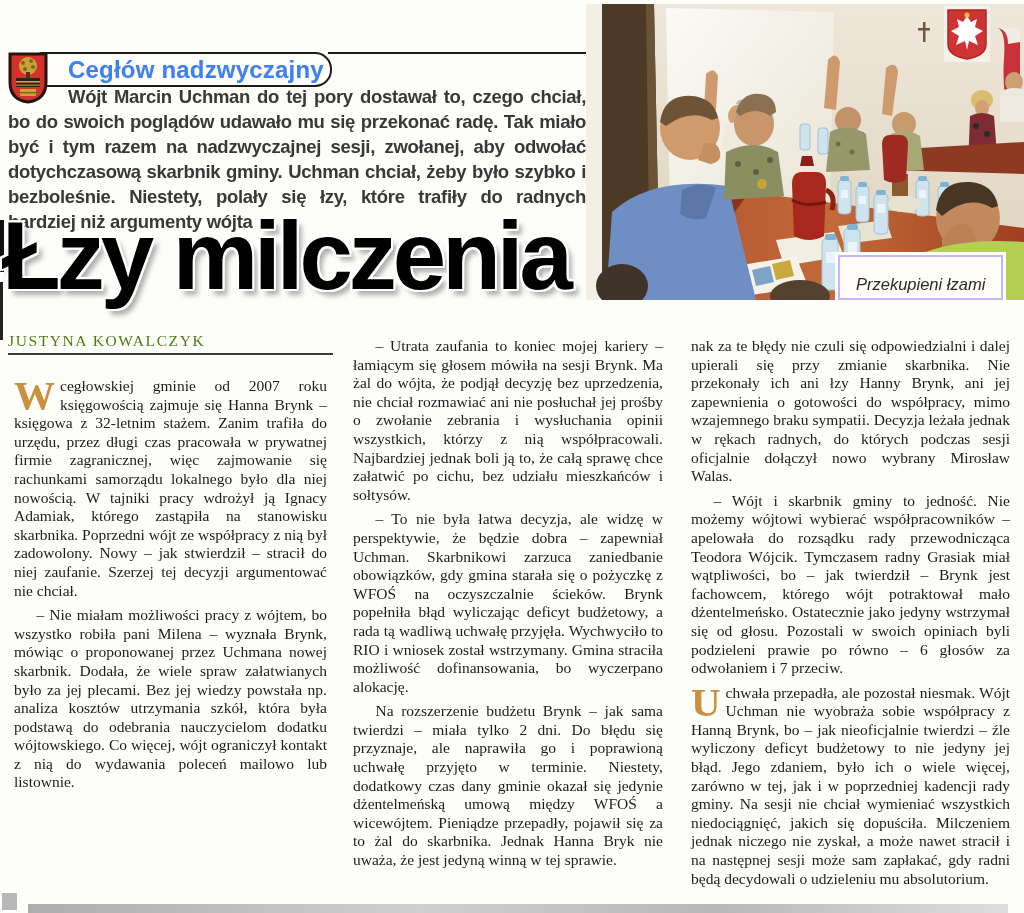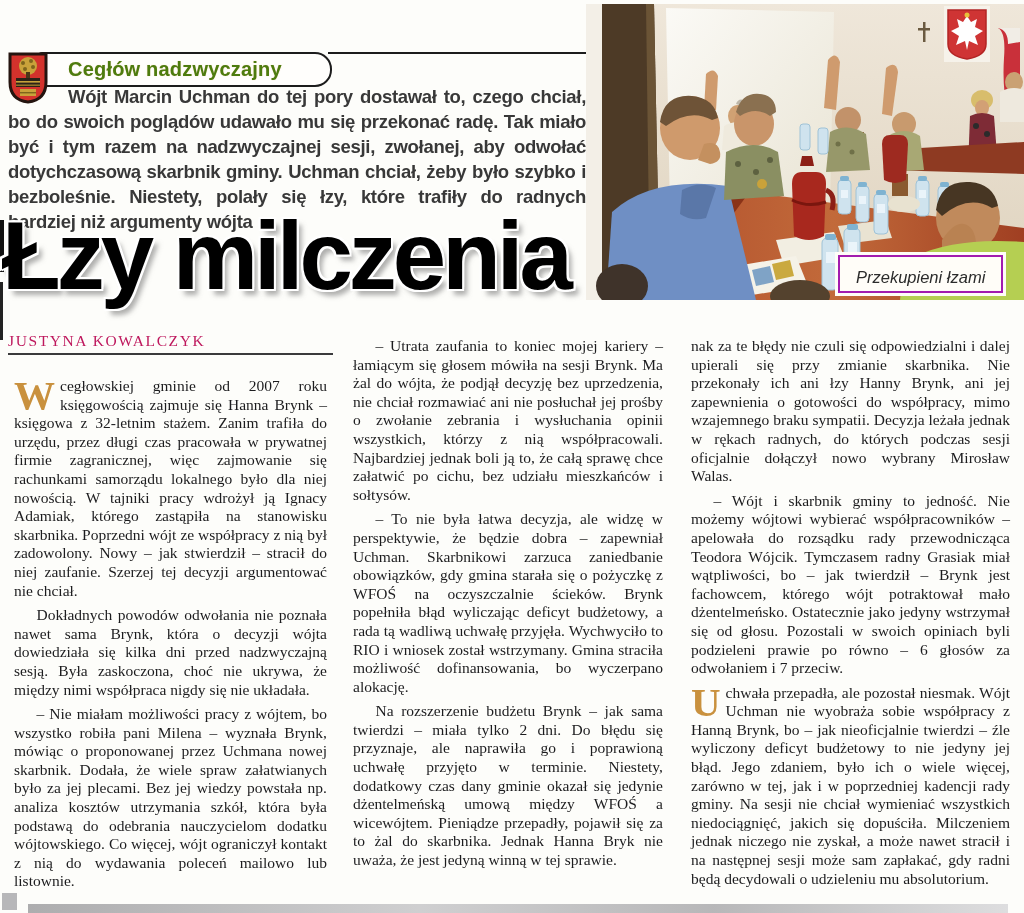--- a/index.html
+++ b/index.html
@@ -13,21 +13,21 @@
   .masthead{position:absolute;left:8px;top:50px;width:578px;height:165px;}
   .crest{position:absolute;left:0;top:2px;width:40px;height:52px;z-index:3;}
   .section-pill{
     position:absolute;left:30px;top:2px;width:290px;height:31px;
     border:2.5px solid #1c1c1c;border-radius:4px 17px 17px 4px;
     background:#fffefc;z-index:2;display:flex;align-items:center;
   }
   .section-pill span{
     padding-left:28px;
     font-family:"Liberation Sans", sans-serif;font-weight:bold;
-    font-size:20px;letter-spacing:0.2px;color:#4d7c0f;
+    font-size:24px;letter-spacing:0.2px;color:#3b82f6;
     text-shadow:0 0 1px rgba(224,134,47,.4);
     white-space:nowrap;
   }
   .rule-extend{position:absolute;left:320px;top:2px;width:258px;height:2px;background:#1c1c1c;z-index:1;}
   .lead{
     position:absolute;left:0;top:34px;width:578px;
     font-family:"Liberation Sans", sans-serif;font-weight:bold;
     font-size:18.5px;line-height:25px;letter-spacing:-0.3px;
     color:#383838;text-align:justify;text-indent:60px;margin:0;
   }
@@ -40,31 +40,31 @@
     text-shadow:
       -2px -2px 0 #fff, 2px -2px 0 #fff, -2px 2px 0 #fff, 2px 2px 0 #fff,
       0 -2px 0 #fff, 0 2px 0 #fff, -2px 0 0 #fff, 2px 0 0 #fff,
       5px 6px 5px rgba(110,110,110,.55);
   }
   
   .photo{position:absolute;left:586px;top:4px;width:438px;height:296px;z-index:2;}
   .photo svg{display:block;width:100%;height:100%;}
   .photo-caption{
     position:absolute;left:838px;top:255px;z-index:6;
-    background:#fffdf8;border:2px solid #a21caf;
-    padding:11px 16px 4px 16px;
+    background:#fffdf8;border:2px solid #c4b5fd;
+    padding:18px 16px 4px 16px;
     font-family:"Liberation Sans", sans-serif;font-style:italic;
     font-size:16.5px;color:#2b2b2b;white-space:nowrap;
     box-shadow:0 0 0 3px #fffdf8;
   }
   
   .byline{
     position:absolute;left:8px;top:332px;margin:0;
     font-family:"Liberation Serif", serif;font-size:15.5px;
-    letter-spacing:1.6px;color:#be185d;
+    letter-spacing:1.6px;color:#4d7c0f;
   }
   .byline-rule{position:absolute;left:8px;top:353px;width:325px;height:2px;background:#3a3a3c;}
   
   .col{
     position:absolute;text-align:justify;overflow:hidden;
     font-size:15.5px;line-height:18.6px;color:#1c1c1e;
   }
   .col-1{left:8px;top:371px;width:325px;height:542px;}
   .col-2{left:347px;top:331px;width:322px;height:582px;}
   .col-3{left:685px;top:331px;width:331px;height:582px;}
@@ -275,21 +275,20 @@
     <ellipse cx="214" cy="292" rx="30" ry="16" fill="#54422e"></ellipse>
   </svg>
 </div>
 <div class="photo-caption">Przekupieni łzami</div>
 
 <p class="byline">JUSTYNA KOWALCZYK</p>
 <div class="byline-rule"></div>
 
 <div class="col col-1">
     <p><span class="dropcap">W</span><span class="bseg">cegłowskiej gminie od 2007 roku księgowością zajmuje się Hanna Brynk – księgowa z 32-letnim stażem.</span><span> Zanim trafiła do urzędu, przez długi czas pracowała w prywatnej firmie zagranicznej, więc zajmowanie się rachunkami samorządu lokalnego było dla niej nowością. W tajniki pracy wdrożył ją Ignacy Adamiak, którego zastąpiła na stanowisku skarbnika. Poprzedni wójt ze współpracy z nią był zadowolony. Nowy – jak stwierdził – stracił do niej zaufanie. Szerzej tej decyzji argumentować nie chciał.</span></p>
-    <p class="ind"><span class="bseg">Dokładnych powodów odwołania nie poznała nawet sama Brynk, która o decyzji wójta dowiedziała się kilka dni przed nadzwyczajną sesją.</span><span> Była zaskoczona, choć nie ukrywa, że między nimi współpraca nigdy się nie układała.</span></p>
     <p class="ind"><span>– Nie miałam możliwości pracy z wójtem, bo wszystko robiła pani Milena – wyznała Brynk, mówiąc o proponowanej przez Uchmana nowej skarbnik. Dodała, że wiele spraw załatwianych było za jej plecami. Bez jej wiedzy powstała np. analiza kosztów utrzymania szkół, która była podstawą do odebrania nauczycielom dodatku wójtowskiego. Co więcej, wójt ograniczył kontakt z nią do wydawania poleceń mailowo lub listownie.</span></p>
   </div>
 <div class="col col-2">
     <p class="ind"><span>– Utrata zaufania to koniec mojej kariery – łamiącym się głosem mówiła na sesji Brynk. Ma żal do wójta, że podjął decyzję bez uprzedzenia, nie chciał rozmawiać ani nie posłuchał jej prośby o zwołanie zebrania i wysłuchania opinii wszystkich, którzy z nią współpracowali. Najbardziej jednak boli ją to, że całą sprawę chce załatwić po cichu, bez udziału mieszkańców i sołtysów.</span></p>
     <p class="ind"><span>– To nie była łatwa decyzja, ale widzę w perspektywie, że będzie dobra – zapewniał Uchman. Skarbnikowi zarzuca zaniedbanie obowiązków, gdy gmina starała się o pożyczkę z WFOŚ na oczyszczalnie ścieków. Brynk popełniła błąd wyliczając deficyt budżetowy, a rada tą wadliwą uchwałę przyjęła. Wychwyciło to RIO i wniosek został wstrzymany. Gmina straciła możliwość dofinansowania, bo wyczerpano alokację.</span></p>
     <p class="ind"><span class="bseg">Na rozszerzenie budżetu Brynk</span><span> – jak sama twierdzi – </span><span class="bseg">miała tylko 2 dni.</span><span> Do błędu się przyznaje, ale naprawiła go i poprawioną uchwałę przyjęto w terminie. Niestety, dodatkowy czas dany gminie okazał się jedynie dżentelmeńską umową między WFOŚ a wicewójtem. Pieniądze przepadły, pojawił się za to żal do skarbnika. Jednak Hanna Bryk nie uważa, że jest jedyną winną w tej sprawie.</span></p>
   </div>
 <div class="col col-3">
     <p><span>nak za te błędy nie czuli się odpowiedzialni i dalej upierali się przy zmianie skarbnika. Nie przekonały ich ani łzy Hanny Brynk, ani jej zapewnienia o gotowości do współpracy, mimo wzajemnego braku sympatii. Decyzja leżała jednak w rękach radnych, do których podczas sesji oficjalnie dołączył nowo wybrany Mirosław Walas.</span></p>
     <p class="ind"><span>– Wójt i skarbnik gminy to jedność. Nie możemy wójtowi wybierać współpracowników – apelowała do rozsądku rady przewodnicząca Teodora Wójcik. Tymczasem radny Grasiak miał wątpliwości, bo – jak twierdził – Brynk jest fachowcem, którego wójt potraktował mało dżentelmeńsko. Ostatecznie jako jedyny wstrzymał się od głosu. Pozostali w swoich opiniach byli podzieleni prawie po równo – 6 głosów za odwołaniem i 7 przeciw.</span></p>

